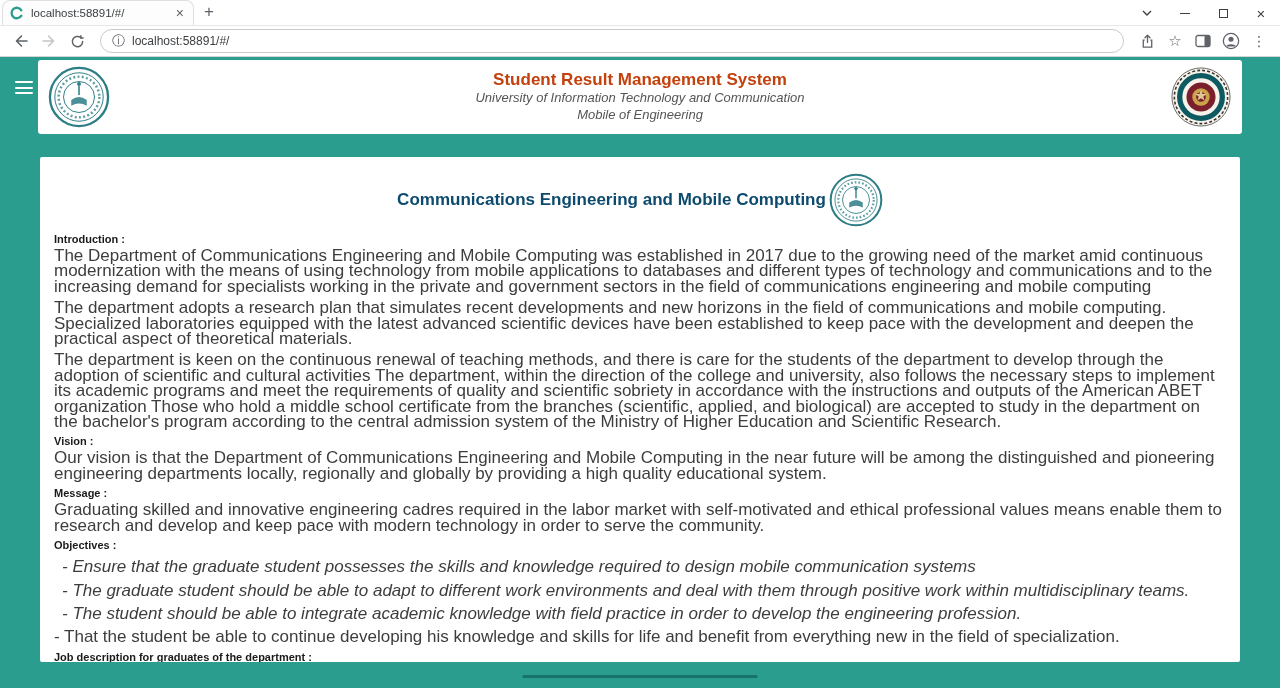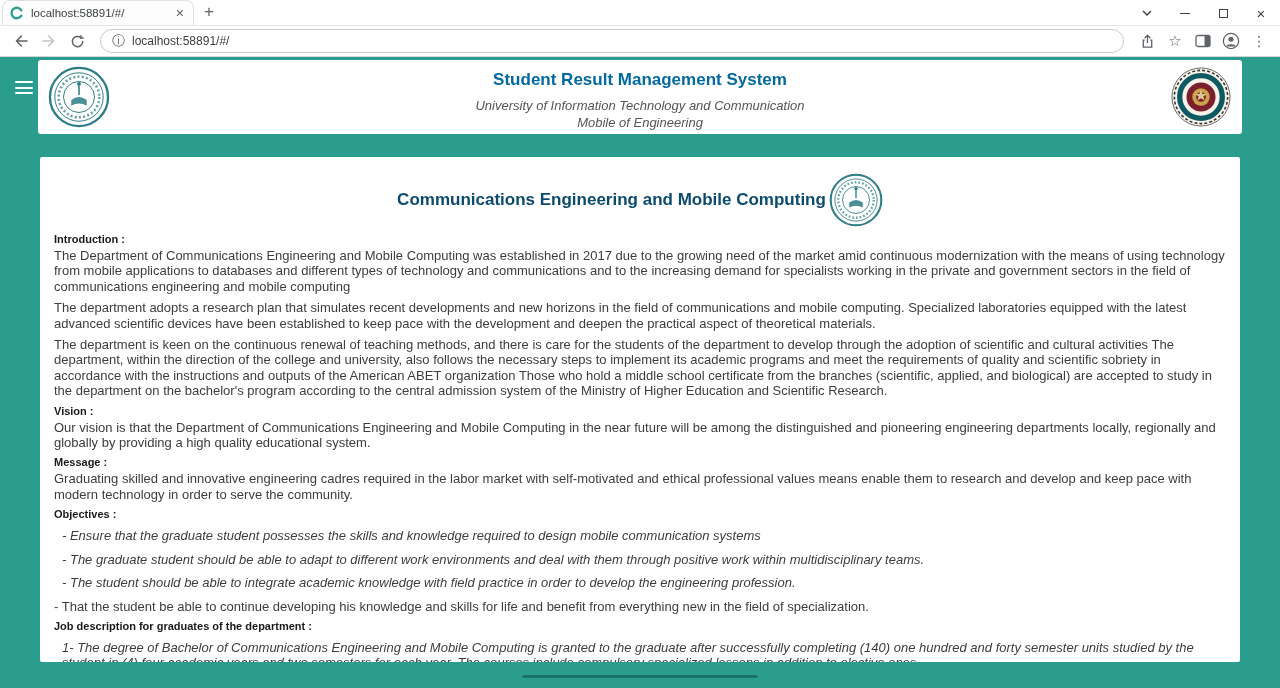--- a/index.html
+++ b/index.html
@@ -54,36 +54,36 @@
   .hamburger span{display:block;height:2px;background:#ffffff;margin:0 0 3.5px 0;border-radius:1px;}
 
   .header-card{
     margin:0 38px;height:74px;background:#ffffff;border-radius:3px;
     position:relative;display:flex;align-items:center;justify-content:center;
   }
   .logo{position:absolute;top:6px;width:62px;height:62px;}
   .logo.left{left:10px;}
   .logo.right{right:10px;}
   .header-text{text-align:center;}
-  .header-title{font-size:17px;font-weight:bold;color:#0369a1;margin:8px;}
+  .header-title{font-size:17px;font-weight:bold;color:#c2410c;margin:0;}
   .header-sub{font-size:13px;font-style:italic;color:#555;line-height:1.3;}
 
   .content-card{
     margin:23px 40px 0 40px;height:505px;background:#ffffff;border-radius:2px;
     padding:12px 14px 0 14px;box-sizing:border-box;overflow:hidden;
   }
   .content-heading-row{
     display:flex;align-items:center;justify-content:center;gap:3px;
     margin-top:4px;height:54px;
   }
   .content-heading{font-size:17px;font-weight:bold;color:#0c4a6e;margin:0;}
   .heading-seal{width:54px;height:54px;flex:0 0 auto;}
 
   .section h3{font-size:11px;font-weight:bold;color:#1a1a1a;margin:6px 0 3px 0;}
-  .section p{font-size:13px;line-height:15.4px;color:#3d3d3d;margin:0 0 6px 0;}
+  .section p{font-size:17px;line-height:15.4px;color:#3d3d3d;margin:0 0 6px 0;}
   .section p.tight{margin:8px;font-style:italic;}
   .section p.endgap{margin:0 0 2px 0;}
 
   .watermark{
     position:absolute;left:50%;top:536px;transform:translateX(-50%);
     text-align:center;color:#8f8f8f;opacity:0.42;pointer-events:none;z-index:5;
   }
   .watermark .ar{font-size:32px;font-weight:bold;line-height:34px;}
   .watermark .en{font-size:26px;letter-spacing:1px;line-height:30px;}
 

